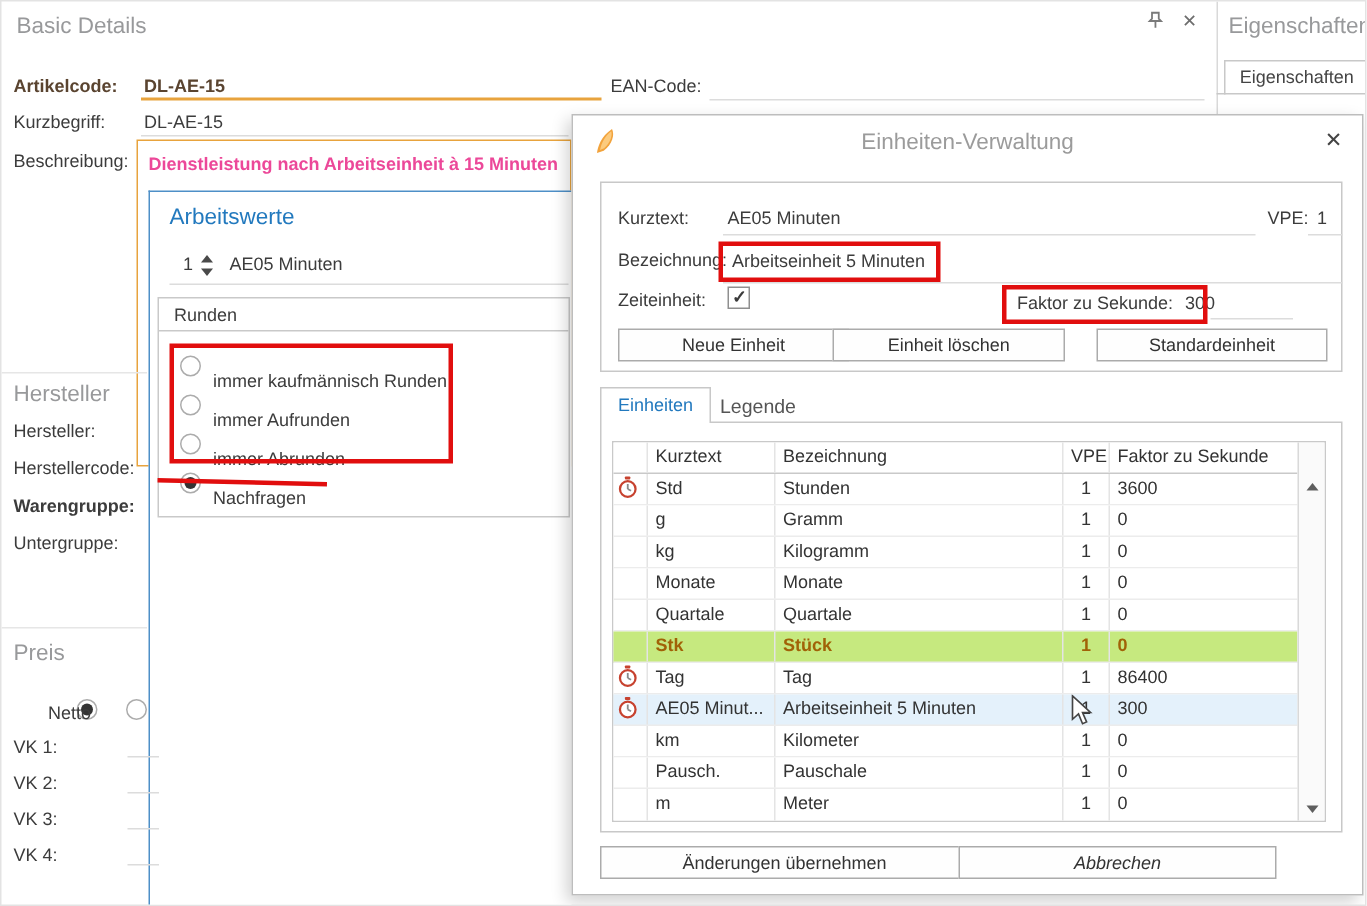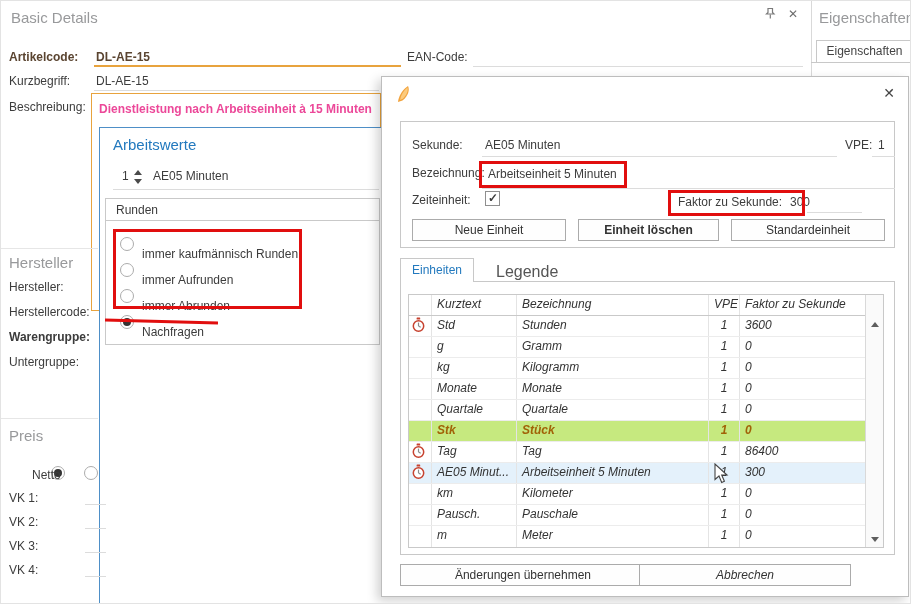--- a/index.html
+++ b/index.html
@@ -62,28 +62,28 @@
            font-size:12px; text-align:center; }
   .win-close::before { content:'\2715'; }
   .groupbox { position:absolute; left:18px; top:44px; width:495px; height:127px;
            border:1px solid #C8C8C8; }
   .dlbl { position:absolute; font-size:12px; color:#3C3C3C; white-space:nowrap; }
   .btn { position:absolute; height:22px; border:1px solid #ABABAB; background:#FEFEFE;
            font-size:12px; color:#333; text-align:center; line-height:20px; }
   .tab-active { position:absolute; left:18px; top:181px; width:74px; height:24px; background:#fff;
            border:1px solid #C8C8C8; border-bottom:none; z-index:2; text-align:center;
            line-height:22px; color:#2279BE; font-size:12px; }
-  .tab-inactive { position:absolute; left:98px; top:186px; font-size:16px; color:#555;margin-left:16px; }
+  .tab-inactive { position:absolute; left:98px; top:186px; font-size:13px; color:#555; }
   .tab-panel { position:absolute; left:18px; top:204px; width:495px; height:274px;
            border:1px solid #C8C8C8; background:#fff; }
 
   
   .tbl { position:absolute; left:26px; top:217px; width:476px; border:1px solid #C9C9C9;
            background:#fff; display:flex; }
-  .tbl-main { width:456px;font-style:italic; }
+  .tbl-main { width:456px; }
   .tr { display:flex; height:21px; border-bottom:1px solid #ECECEC; background:#fff; }
   .tr.head { border-bottom:1px solid #C9C9C9; color:#444; }
   .tr:last-child { border-bottom:none; }
   .td { border-right:1px solid #E4E4E4; padding:0 5px; font-size:12px; line-height:19px;
            color:#333; overflow:hidden; white-space:nowrap; height:100%; }
   .c0 { width:23px; padding:1px 2px; }
   .c1 { width:85px; }
   .c2 { width:192px; }
   .c3 { width:31px; text-align:center; }
   .c4 { width:125px; text-align:left; border-right:none; }
@@ -198,45 +198,46 @@
     </div>
 
   
   <div class="dialog">
     <span class="abs" style="left:13px; top:7px;">
       <svg width="17" height="21" viewBox="0 0 17 21">
           <path d="M3 18 C3.5 14 5.5 7 13 2 C14.8 5.5 13.5 12 7.5 16.5 Z" fill="#F2A33C"></path>
           <path d="M5 16 C6 11 8.5 6.5 12.5 3.5 C13.3 6.5 12 11 7.8 14.8 Z" fill="#FCCB7E"></path>
         </svg>
     </span>
+    <div class="dlg-title">Einheiten-Verwaltung</div>
     <div class="dlg-close"></div>
 
     <div class="groupbox"></div>
 
-    <div class="dlbl" style="left:30px; top:61px;">Sekunde:</div>
+    <div class="dlbl" style="left:30px; top:61px;">Kurztext:</div>
     <div class="dlbl" style="left:103px; top:61px;">AE05 Minuten</div>
     <div class="ul" style="left:100px; top:79px; width:355px;"></div>
 
     <div class="dlbl" style="left:463px; top:61px;">VPE:</div>
     <div class="dlbl" style="left:496px; top:61px;">1</div>
     <div class="ul" style="left:490px; top:79px; width:23px;"></div>
 
     <div class="dlbl" style="left:30px; top:89px;">Bezeichnung:</div>
     <div class="dlbl" style="left:106px; top:90px;">Arbeitseinheit 5 Minuten</div>
     <div class="ul" style="left:100px; top:111px; width:413px;"></div>
 
     <div class="dlbl" style="left:30px; top:116px;">Zeiteinheit:</div>
     <span class="checkbox" style="left:103px; top:114px;"></span>
 
     <div class="dlbl" style="left:296px; top:118px;">Faktor zu Sekunde:</div>
     <div class="dlbl" style="left:408px; top:118px;">300</div>
     <div class="ul" style="left:425px; top:135px; width:55px;"></div>
 
     <div class="btn" style="left:30px; top:142px; width:154px;">Neue Einheit</div>
-    <div class="btn" style="left:196px; top:142px; width:141px;font-weight:bold;">Einheit löschen</div>
+    <div class="btn" style="left:173px; top:142px; width:155px;">Einheit löschen</div>
     <div class="btn" style="left:349px; top:142px; width:154px;">Standardeinheit</div>
 
     <div class="tab-active">Einheiten</div>
     <div class="tab-inactive">Legende</div>
     <div class="tab-panel"></div>
 
     <div class="tbl">
       <div class="tbl-main" id="table-rows">
           <div class="tr head">
             <div class="td c0"></div>

